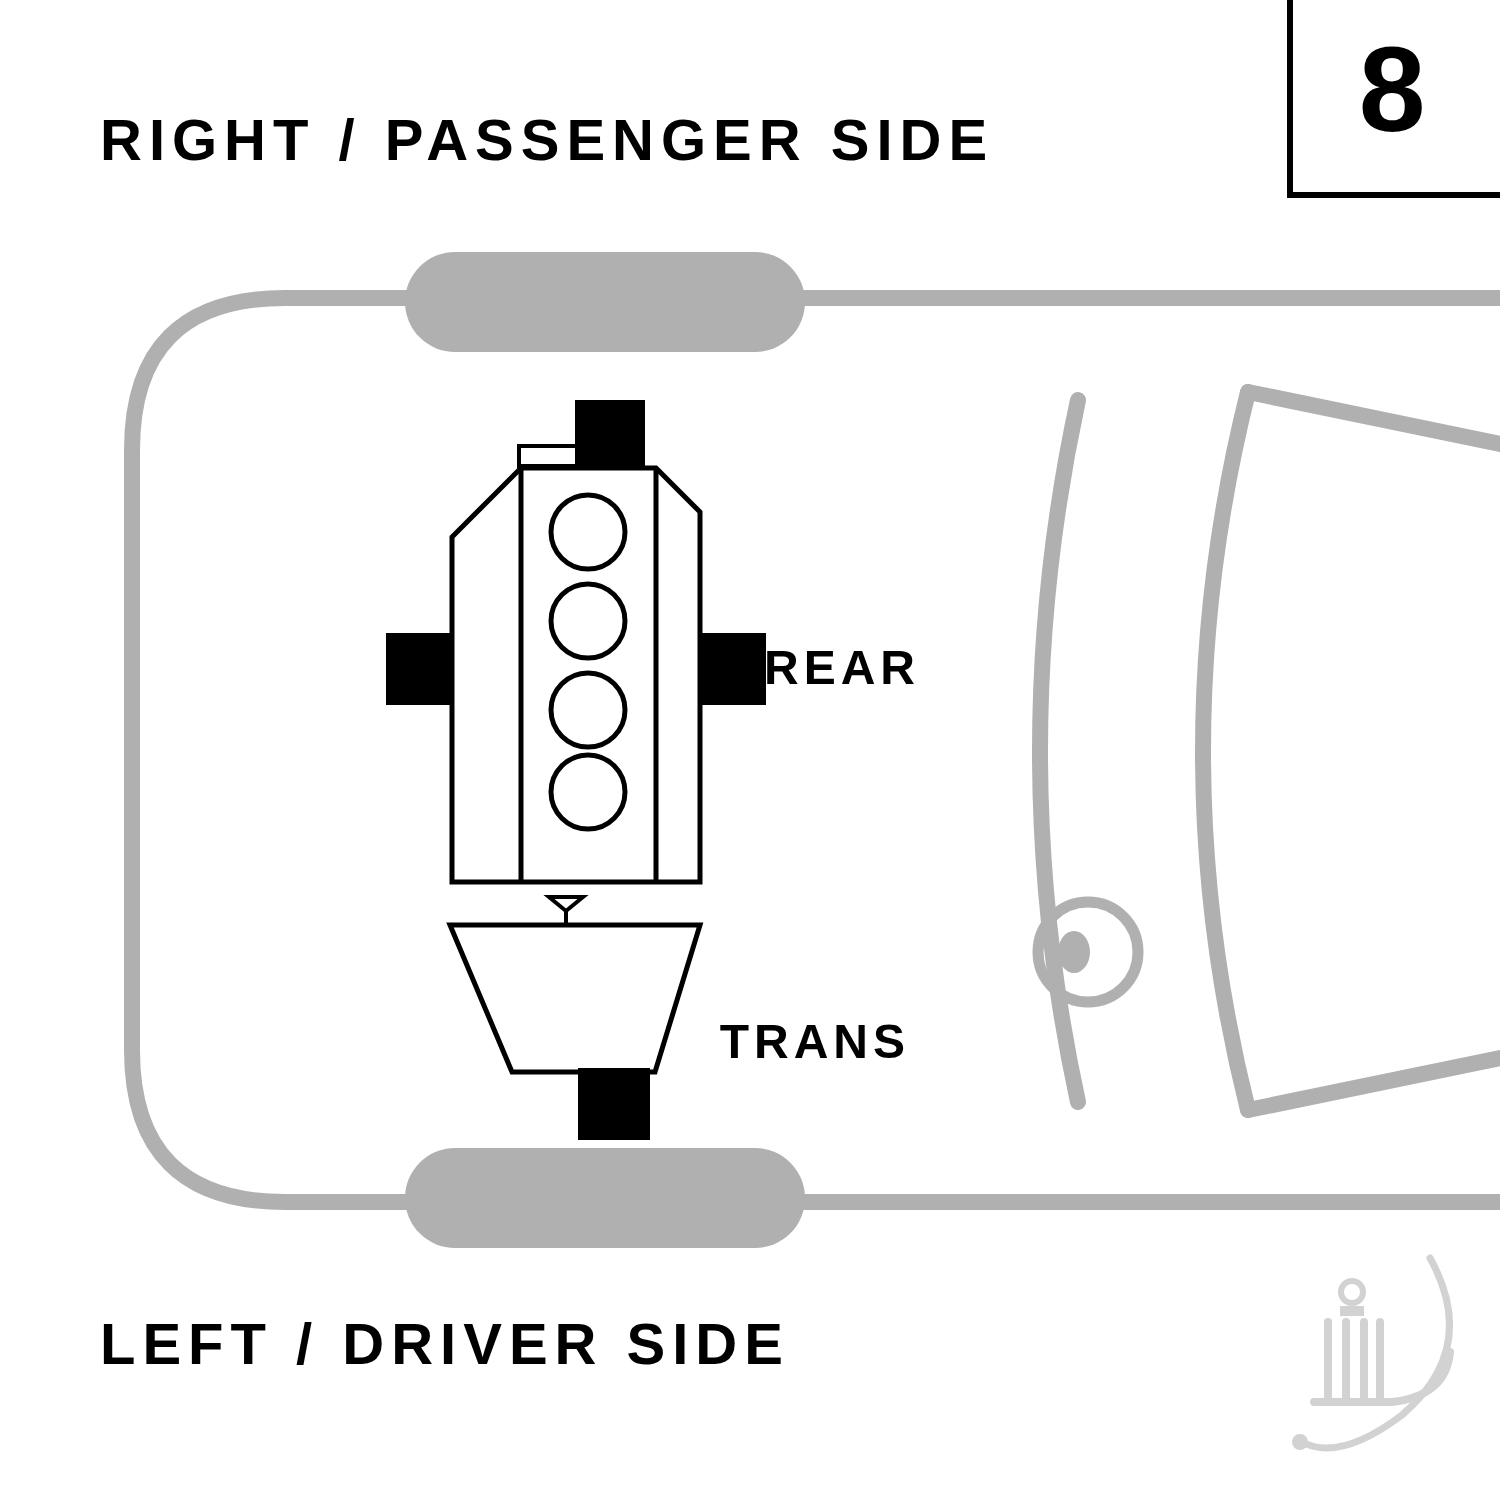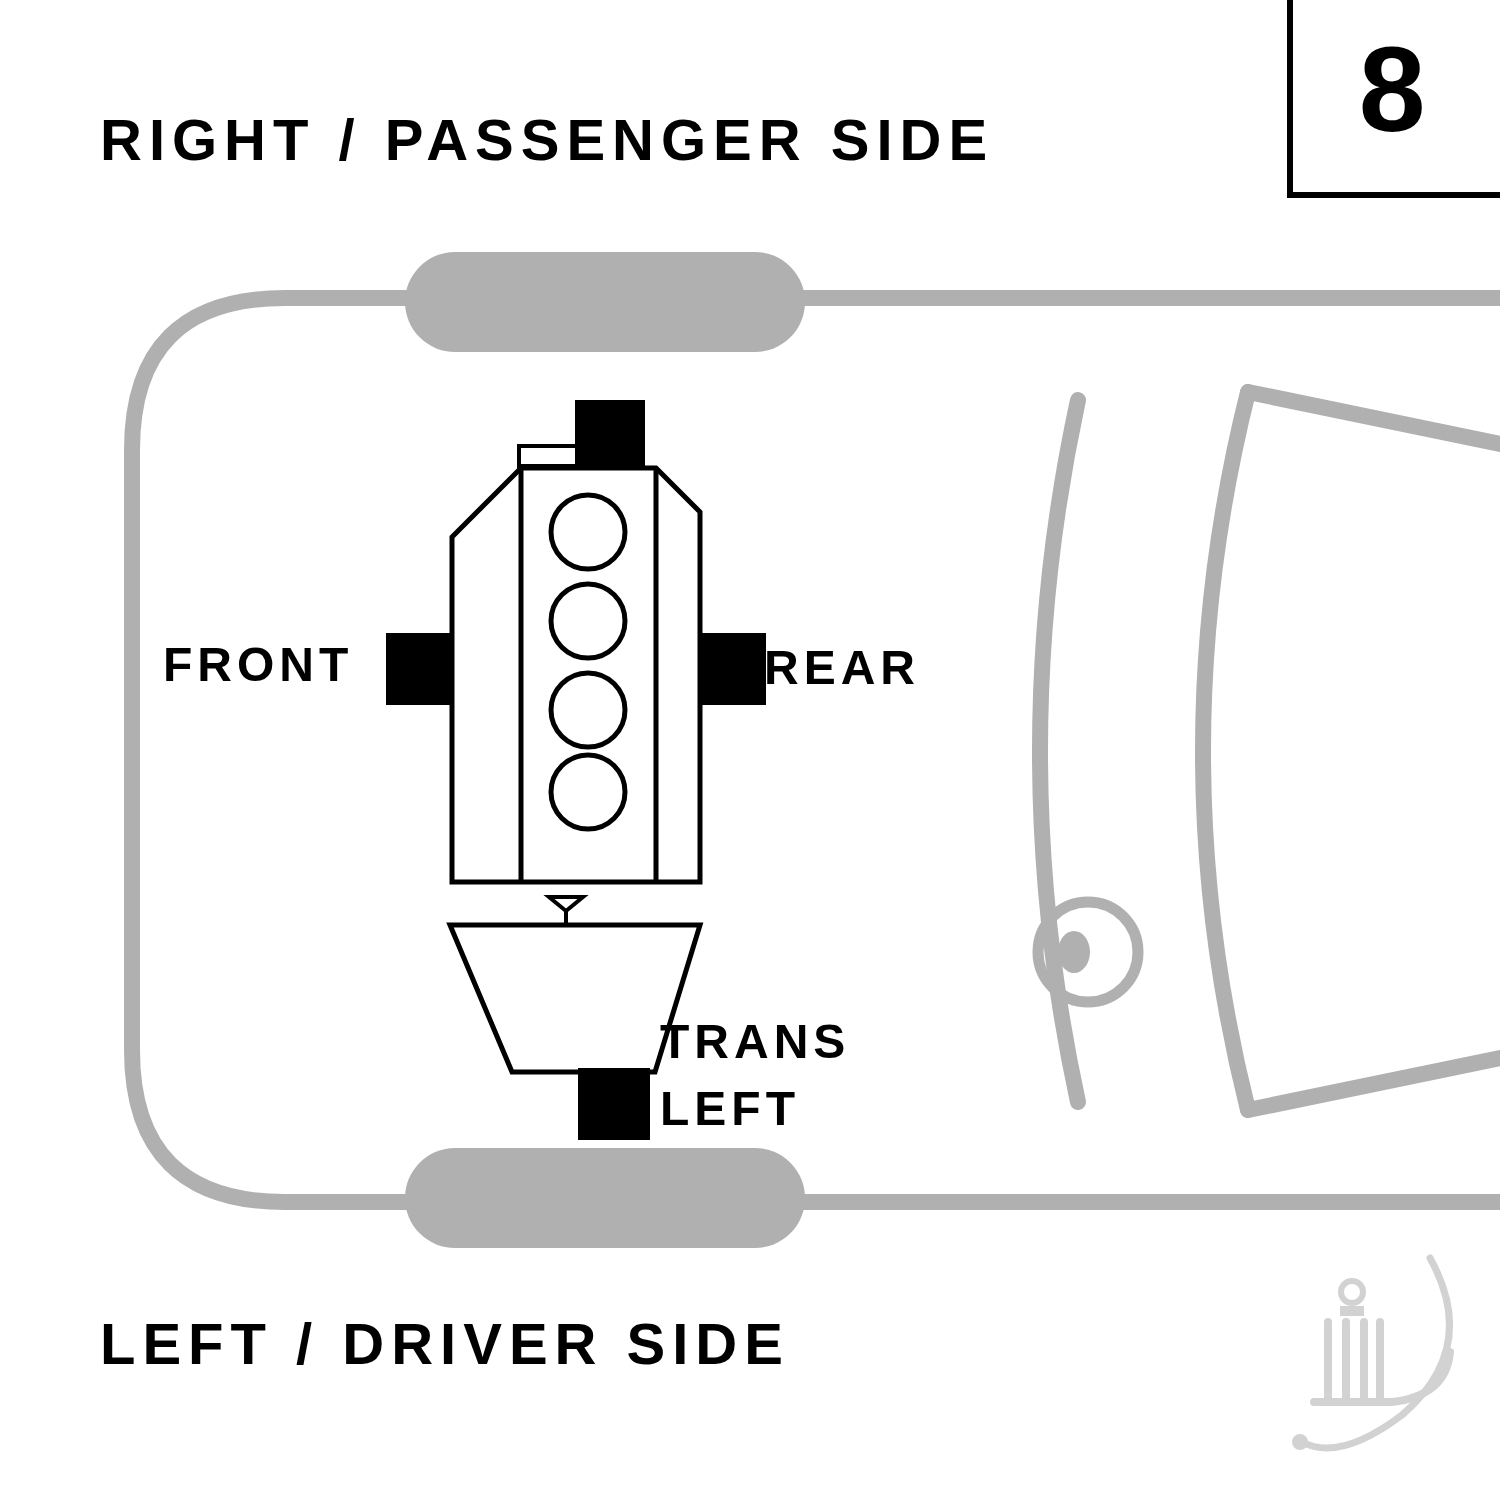--- a/index.html
+++ b/index.html
@@ -5,21 +5,21 @@
   html,body{margin:0;padding:0;}
   body{
     width:1500px;height:1500px;position:relative;background:#fff;
     font-family:"Liberation Sans",sans-serif;overflow:hidden;
   }
   .stage{position:absolute;inset:0;width:1500px;height:1500px;}
   svg.diagram{position:absolute;top:0;left:0;}
   .lbl{position:absolute;font-weight:bold;color:#000;white-space:nowrap;}
   .title{font-size:58px;letter-spacing:7px;}
   .mount-label{font-size:48px;letter-spacing:5px;}
-  .trans-label{text-align:left;line-height:67px;white-space:normal;}
+  .trans-label{text-align:right;line-height:67px;white-space:normal;}
   .page-box{
     position:absolute;left:1287px;top:-26px;width:262px;height:224px;
     background:#fff;border:6px solid #000;box-sizing:border-box;
     display:flex;align-items:center;justify-content:center;
   }
   .page-num{
     font-size:120px;font-weight:bold;color:#000;
     padding-right:52px;padding-top:6px;
   }
   .gray-stroke{stroke:var(--outline-gray,#b0b0b0);fill:none;}
@@ -87,22 +87,20 @@
 
   <div class="lbl title" style="left:100px;top:106px;">RIGHT / PASSENGER SIDE</div>
 
   <div class="lbl title" style="left:100px;top:1310px;">LEFT / DRIVER SIDE</div>
 
   <div class="page-box">
     <span class="page-num">8</span>
   </div>
 
 
-  <div class="lbl mount-label" style="left:163px;top:637px;">FRONT</div>
 
   <div class="lbl mount-label" style="left:764px;top:640px;">REAR</div>
 
   <div class="lbl mount-label trans-label" style="left:660px;top:1008px;width:250px;">
     <div>TRANS</div>
-    <div>LEFT</div>
   </div>
 
 </div>
 
 </body></html>

